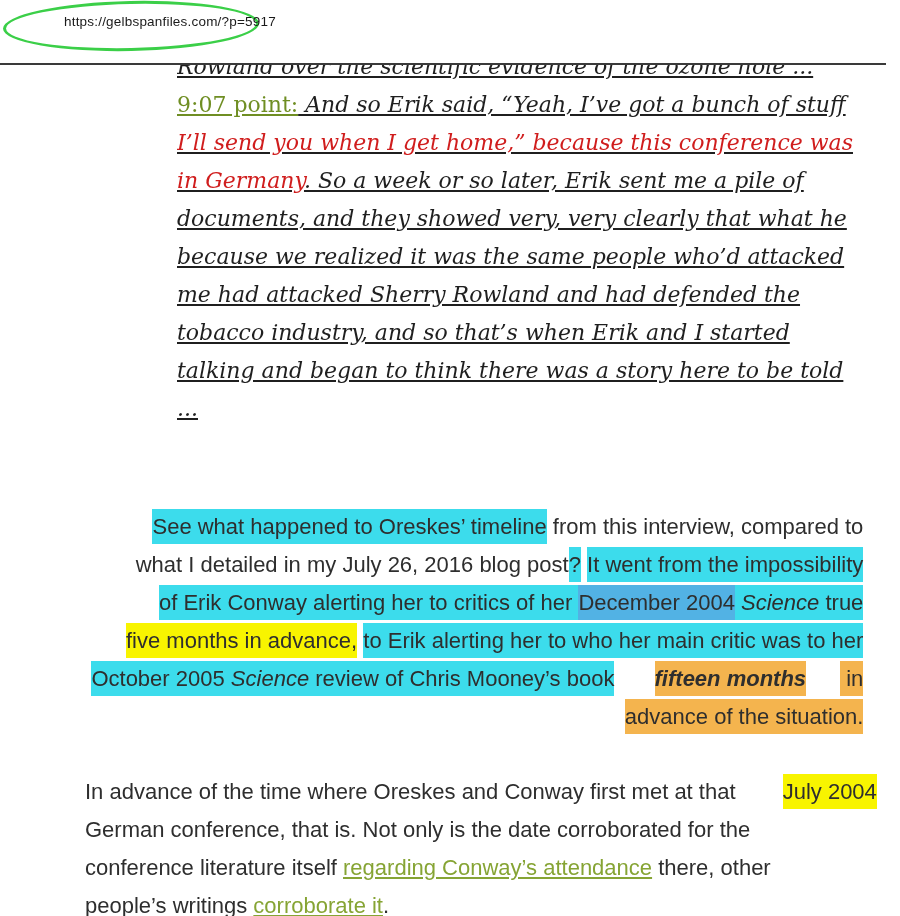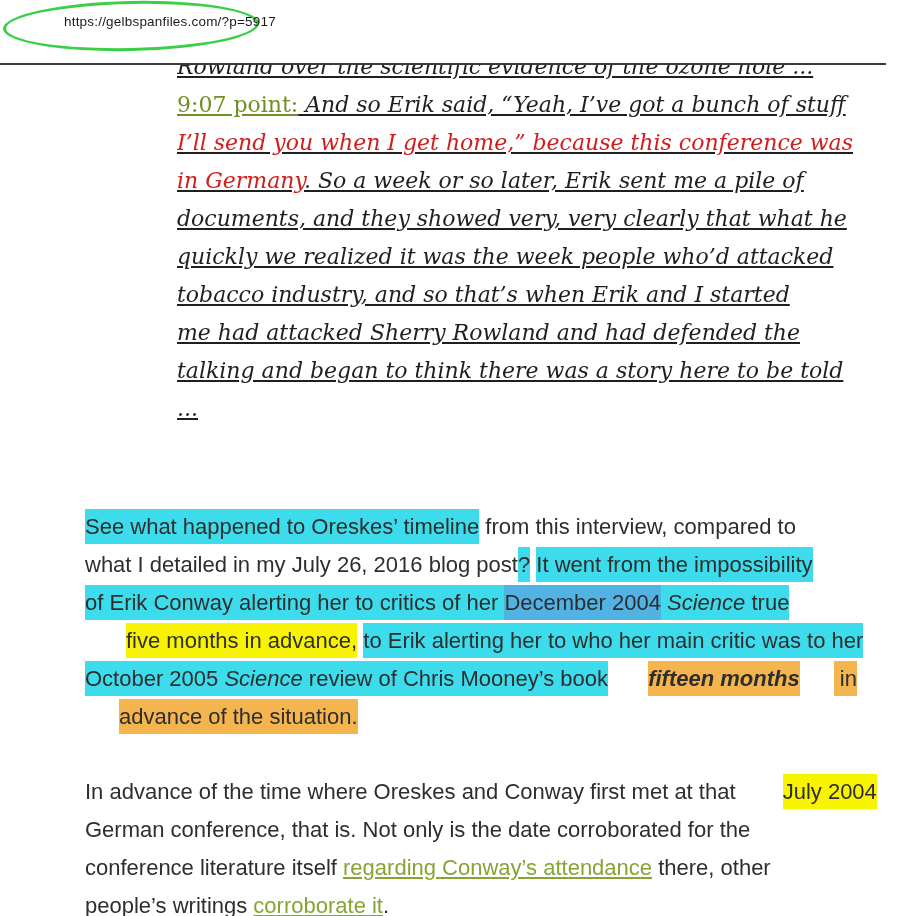--- a/index.html
+++ b/index.html
@@ -9,21 +9,21 @@
   .ellipse{position:absolute;left:3px;top:1px;width:250px;height:44px;border:3px solid var(--c-annotation_green);
            border-radius:50%;transform:rotate(-1.2deg);}
   .toprule{position:absolute;left:0;top:63px;width:886px;height:2px;background:var(--c-rule);}
   .line{height:38px;line-height:38px;white-space:nowrap;}
   .bq{position:absolute;left:177px;top:65px;width:720px;overflow:hidden;
       font-family:"DejaVu Serif",serif;font-style:italic;font-size:22px;color:var(--c-text_dark);text-decoration:underline;}
   .bq .line:first-child{margin-top:-17px;}
   .bqlink{font-style:normal;color:var(--c-link_olive_dark);text-decoration:underline;cursor:pointer;text-align:right;}
   .red{color:var(--c-quote_red);text-align:right;}
   .para{position:absolute;left:85px;font-size:22px;color:var(--c-text_body);}
-  .para-0{top:508px;}
+  .para-0{top:508px;text-align:right;}
   .para-1{top:773px;}
   .seg{padding:5px 0;}
   .hl-cyan{background:var(--c-hl_cyan);}
   .hl-blue{background:var(--c-hl_blue);}
   .hl-yellow{background:var(--c-hl_yellow);margin-left:41px;}
   .hl-orange{background:var(--c-hl_orange);margin-left:34px;}
   .it{font-style:italic;}
   .bd{font-weight:bold;}
   .plink{color:var(--c-link_olive);text-decoration:underline;cursor:pointer;}
 </style>
@@ -36,23 +36,23 @@
   <div class="url-label">https://gelbspanfiles.com/?p=5917</div>
 
   <div class="toprule"></div>
 
   <div class="bq">
       <div class="line"><span class="seg">Rowland over the scientific evidence of the ozone hole ...</span></div>
       <div class="line"><span class="seg bqlink">9:07 point:</span><span class="seg"> And so Erik said, “Yeah, I’ve got a bunch of stuff</span></div>
       <div class="line"><span class="seg red">I’ll send you when I get home,” because this conference was</span></div>
       <div class="line"><span class="seg red">in Germany</span><span class="seg">. So a week or so later, Erik sent me a pile of</span></div>
       <div class="line"><span class="seg">documents, and they showed very, very clearly that what he</span></div>
-      <div class="line"><span class="seg">quickly we realized it was the week people who’d attacked</span></div>
+      <div class="line"><span class="seg">because we realized it was the same people who’d attacked</span></div>
+      <div class="line"><span class="seg">me had attacked Sherry Rowland and had defended the</span></div>
       <div class="line"><span class="seg">tobacco industry, and so that’s when Erik and I started</span></div>
-      <div class="line"><span class="seg">me had attacked Sherry Rowland and had defended the</span></div>
       <div class="line"><span class="seg">talking and began to think there was a story here to be told</span></div>
       <div class="line"><span class="seg">...</span></div>
     </div>
 
   <div class="para para-0">
       <div class="line"><span class="seg hl-cyan">See what happened to Oreskes’ timeline</span><span class="seg"> from this interview, compared to</span></div>
       <div class="line"><span class="seg">what I detailed in my July 26, 2016 blog post</span><span class="seg hl-cyan">?</span><span class="seg"> </span><span class="seg hl-cyan">It went from the impossibility</span></div>
       <div class="line"><span class="seg hl-cyan">of Erik Conway alerting her to critics of her </span><span class="seg hl-blue">December 2004</span><span class="seg hl-cyan"> </span><span class="seg hl-cyan it">Science</span><span class="seg hl-cyan"> true</span></div>
       <div class="line"><span class="seg hl-yellow">five months in advance,</span><span class="seg"> </span><span class="seg hl-cyan">to Erik alerting her to who her main critic was to her</span></div>
       <div class="line"><span class="seg hl-cyan">October 2005 </span><span class="seg hl-cyan it">Science</span><span class="seg hl-cyan"> review of Chris Mooney’s book</span><span class="seg"> </span><span class="seg hl-orange it bd">fifteen months</span><span class="seg hl-orange"> in</span></div>

